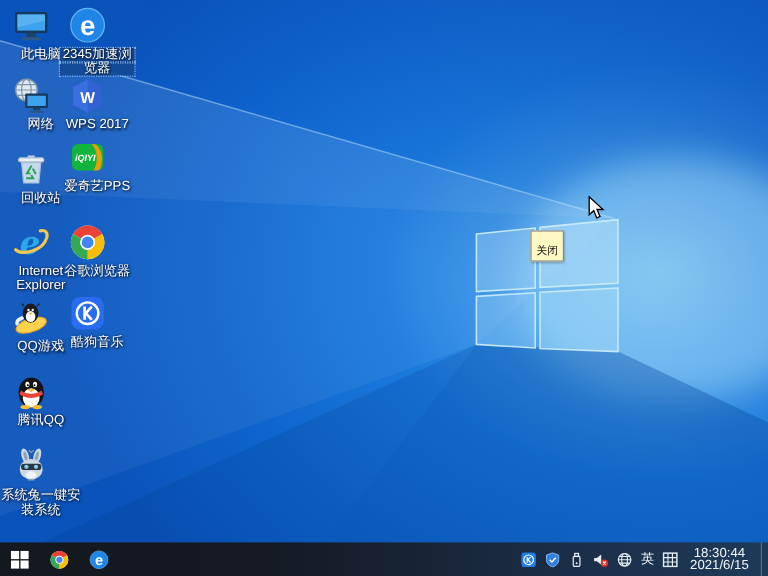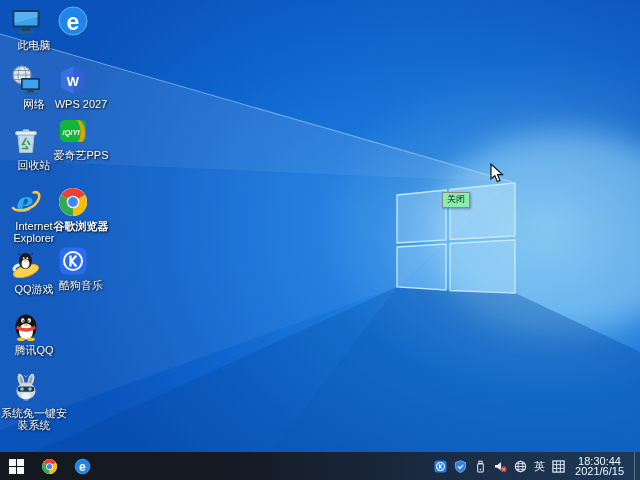--- a/index.html
+++ b/index.html
@@ -8,22 +8,22 @@
   .wallpaper{position:absolute;inset:0;}
   
   .desktop-item{position:absolute;width:62px;display:flex;flex-direction:column;align-items:center;cursor:default;}
   .di-icon{width:32px;height:32px;display:flex;align-items:center;justify-content:center;}
   .di-icon svg{width:32px;height:32px;}
   .di-label{margin-top:3px;font-size:11px;line-height:11.5px;color:#fff;text-align:center;
             text-shadow:1px 1px 2px rgba(0,0,0,.8),0 0 2px rgba(0,0,0,.5);white-space:nowrap;}
   .di-label .line{display:block;padding:0 2px;margin-left:16px;}
   .desktop-item.sel .di-label .line{background:rgba(20,74,148,.92);outline:1px dotted rgba(190,220,255,.65);}
   
-  .tooltip{position:absolute;left:442px;top:192px;background:#86efac;border:1px solid #8a8a8a;
-           color:#111;font-size:9px;line-height:11px;padding:1px 4px 2px;box-shadow:1px 1px 2px rgba(0,0,0,.3);}
+  .tooltip{position:absolute;left:442px;top:192px;background:#fef9c3;border:1px solid #8a8a8a;
+           color:#111;font-size:9px;line-height:11px;padding:11px 4px 2px;box-shadow:1px 1px 2px rgba(0,0,0,.3);}
   .cursor{position:absolute;left:490px;top:163px;}
   
   .taskbar{position:absolute;left:0;right:0;bottom:0;height:28px;
            background:linear-gradient(to right,#14181f 0%,#151a23 35%,#1a2c44 70%,#1e3a59 100%);
            display:flex;align-items:center;}
   .tb-left{display:flex;align-items:center;height:100%;}
   .tb-btn{width:33px;height:28px;display:flex;align-items:center;justify-content:center;}
   .tb-btn svg{width:17px;height:17px;}
   .tb-btn.start svg{width:15px;height:15px;}
   .tb-right{position:absolute;right:0;top:0;height:100%;display:flex;align-items:center;gap:7px;padding-right:0;}
@@ -92,20 +92,24 @@
         </div>
       </div>
       <div class="desktop-item sel" style="left: 42px; top: 5px;">
         <div class="di-icon">
           <svg viewBox="0 0 32 32">
             <circle cx="16" cy="16" r="14" fill="#1f86e8"></circle>
             <circle cx="16" cy="16" r="14" fill="none" stroke="#66b5f2"></circle>
             <text x="16" y="24.5" font-size="23" font-weight="bold" text-anchor="middle" fill="#fff">e</text>
           </svg>
         </div>
+        <div class="di-label">
+          <span class="line">2345加速浏</span>
+          <span class="line">览器</span>
+        </div>
       </div>
       <div class="desktop-item" style="left: -5px; top: 64px;">
         <div class="di-icon">
           <svg viewBox="0 0 32 32">
             <circle cx="12" cy="11" r="9" fill="#dfe9f2"></circle>
             <circle cx="12" cy="11" r="9" fill="none" stroke="#7f95a8" stroke-width="1.2"></circle>
             <ellipse cx="12" cy="11" rx="4" ry="9" fill="none" stroke="#7f95a8"></ellipse>
             <path d="M3 11h18M4.5 6.5h15M4.5 15.5h15" stroke="#7f95a8" fill="none"></path>
             <rect x="11" y="14" width="19" height="12" rx="1" fill="#163a5e"></rect>
             <rect x="12.8" y="15.8" width="15.4" height="8.5" fill="#3da3ee"></rect>
@@ -119,21 +123,21 @@
       </div>
       <div class="desktop-item" style="left: 42px; top: 64px;">
         <div class="di-icon">
           <svg viewBox="0 0 32 32">
             <polygon points="16,2 28,8.5 28,23.5 16,30 4,23.5 4,8.5" fill="#3a6fe0"></polygon>
             <polygon points="16,2 28,8.5 28,23.5 16,30" fill="#2b55c8" opacity=".55"></polygon>
             <text x="16" y="21.5" font-size="13" font-weight="bold" text-anchor="middle" fill="#fff">W</text>
           </svg>
         </div>
         <div class="di-label">
-          <span class="line">WPS 2027</span>
+          <span class="line">WPS 2017</span>
         </div>
       </div>
       <div class="desktop-item" style="left: -5px; top: 125px;">
         <div class="di-icon">
           <svg viewBox="0 0 32 32">
             <path d="M13 4.5h6v2h-6z" fill="#c2d4e2"></path>
             <rect x="5.5" y="6.5" width="21" height="3.4" rx="1.6" fill="#e9f1f7" stroke="#a8bfd2"></rect>
             <path d="M8 10.5h16l-1.7 17h-12.6z" fill="#dce8f2" fill-opacity=".88" stroke="#a8bfd2"></path>
             <path d="M16 13.5l-3.6 6h2.4M19.6 19.5l-2-3.4M12.4 23.5h5.2l-1.2-2" fill="none" stroke="#2fa14d" stroke-width="1.6" stroke-linecap="round"></path>
           </svg>
@@ -159,21 +163,21 @@
           <svg viewBox="0 0 32 32">
             <text x="15" y="26" font-size="27" font-family="DejaVu Serif, serif" font-style="italic" font-weight="bold" text-anchor="middle" fill="#2ba9e8">e</text>
             <path d="M3 22 C8 27.5 26 23 29 12 C30 7.8 27.8 5.3 23.6 6.4" fill="none" stroke="#f7c64a" stroke-width="2.6" stroke-linecap="round"></path>
           </svg>
         </div>
         <div class="di-label">
           <span class="line">Internet</span>
           <span class="line">Explorer</span>
         </div>
       </div>
-      <div class="desktop-item" style="left: 42px; top: 186px; font-weight: bold;">
+      <div class="desktop-item" style="left: 42px; top: 186px;">
         <div class="di-icon">
           <svg viewBox="0 0 32 32">
             <circle cx="16" cy="16" r="14" fill="#fff"></circle>
             <path d="M16 16 L3.88 9 A14 14 0 0 1 28.12 9 Z" fill="#ea4335"></path>
             <path d="M16 16 L3.88 9 A14 14 0 0 1 28.12 9 Z" fill="#fbbc05" transform="rotate(120 16 16)"></path>
             <path d="M16 16 L3.88 9 A14 14 0 0 1 28.12 9 Z" fill="#34a853" transform="rotate(240 16 16)"></path>
             <circle cx="16" cy="16" r="6.3" fill="#fff"></circle>
             <circle cx="16" cy="16" r="4.9" fill="#4285f4"></circle>
           </svg>
         </div>

